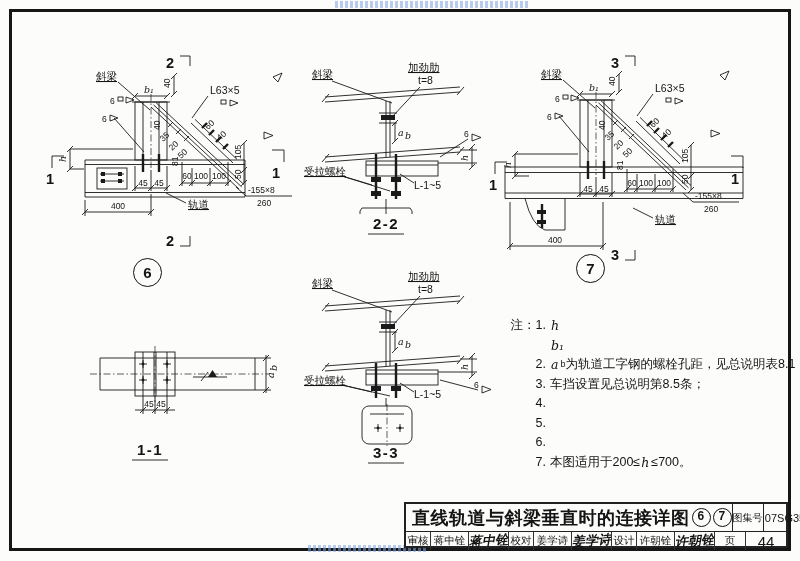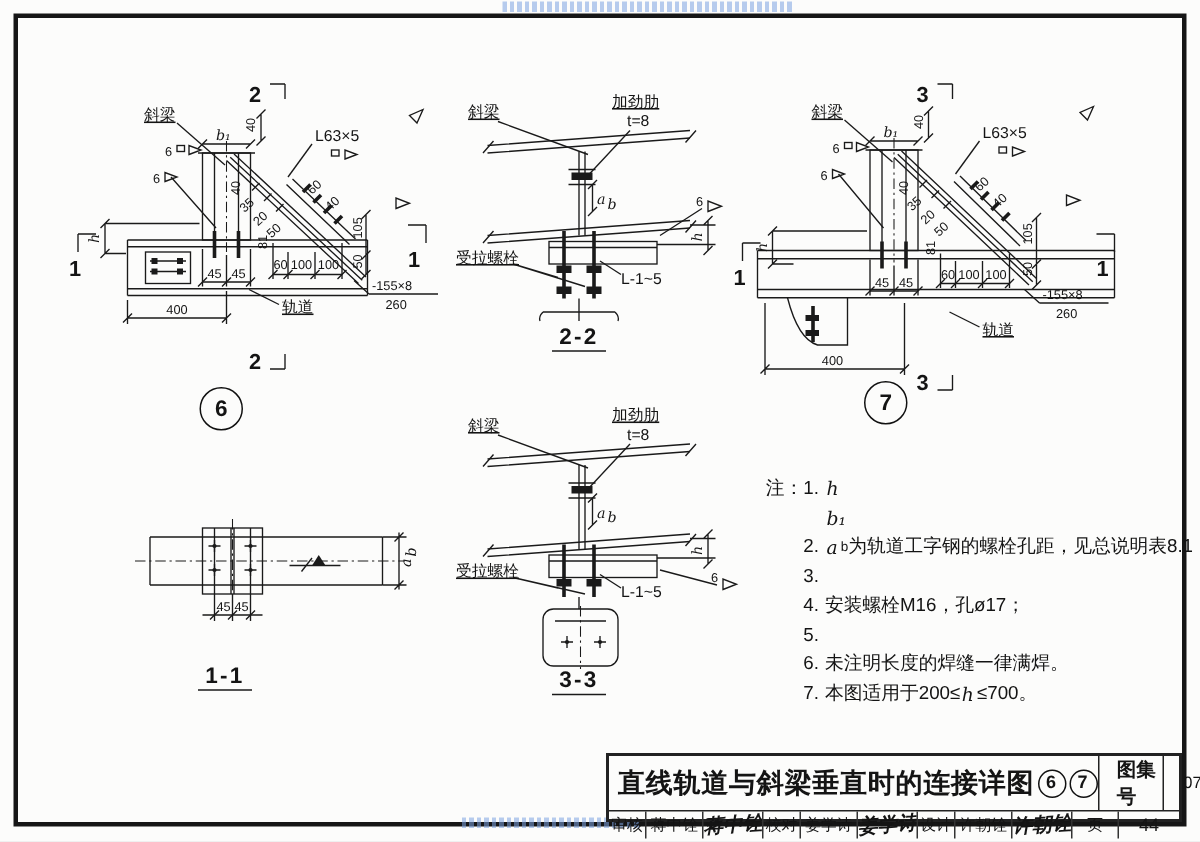--- a/index.html
+++ b/index.html
@@ -22,39 +22,39 @@
            display:flex;align-items:center;justify-content:center;font-size:15px;font-weight:bold;}
   
   #notes{position:absolute;left:500px;top:316px;width:292px;}
   .note-row{display:flex;align-items:center;line-height:19.5px;font-size:12.5px;white-space:nowrap;}
   .note-num{flex:0 0 46px;text-align:right;margin-right:4px;}
   .note-var{font-family:"DejaVu Serif",serif;font-style:italic;margin:0 2px 0 1px;}
   .note-var sub,.nsub{font-size:9px;}
   
   #tb{position:absolute;left:404px;right:12px;top:502px;bottom:13px;border:2px solid #222;
       display:flex;flex-direction:column;background:#fcfcfb;}
-  .tb-r1{flex:0 0 27px;display:flex;border-bottom:1.5px solid #222;gap:12px;}
+  .tb-r1{flex:0 0 27px;display:flex;border-bottom:1.5px solid #222;}
   .tb-title{flex:1;display:flex;align-items:center;padding-left:6px;font-size:18px;font-weight:bold;
             letter-spacing:.5px;border-right:1.5px solid #222;white-space:nowrap;}
   .badge{display:inline-block;width:17px;height:17px;line-height:15px;border:1.5px solid #111;
          border-radius:50%;font-size:12px;font-weight:bold;text-align:center;margin-left:2px;
          vertical-align:1px;}
-  .tb-lab{flex:0 0 30px;display:flex;align-items:center;justify-content:center;font-size:13px;
-          border-right:1.5px solid #222;font-weight:bold;}
+  .tb-lab{flex:0 0 30px;display:flex;align-items:center;justify-content:center;font-size:10px;
+          border-right:1.5px solid #222;}
   .tb-val{flex:0 0 59px;display:flex;align-items:center;justify-content:center;font-size:11px;}
   .tb-r2{flex:1;display:flex;font-size:10.5px;}
   .tb-r2>div{display:flex;align-items:center;justify-content:center;border-right:1px solid #333;
              overflow:hidden;white-space:nowrap;}
   .c-lab{flex:0 0 24px;font-family:Liberation Serif, serif;}
   .c-name{flex:0 0 37px;font-size:10.5px;}
   .c-sig{flex:0 0 39px;}
   .sig{font-family:"DejaVu Serif",serif;font-style:italic;font-weight:bold;font-size:13px;
        transform:rotate(-4deg);}
   .c-page-lab{flex:0 0 30px;font-size:10.5px;}
-  .c-page-val{flex:1;border-right:none !important;font-size:12px;}
+  .c-page-val{flex:1;border-right:none !important;font-size:15px;}
 </style>
 </head>
 <body>
 
 <div id="sheet">
   <div id="frame"></div>
   <div class="wm" style="left:335px;top:1px;width:195px;"></div>
   <div class="wm" style="left:308px;top:545px;width:118px;"></div>
 
   <svg style="left:40px;top:50px;" width="265" height="205" viewBox="0 0 265 205">
@@ -470,40 +470,39 @@
     </div>
     <div class="note-row">
       <span class="note-num">2.</span>
         <span></span>
         <span class="note-var">a</span>
         <sub class="nsub">b</sub>
         <span>为轨道工字钢的螺栓孔距，见总说明表8.1；</span>
     </div>
     <div class="note-row">
       <span class="note-num">3.</span>
+        <span>车挡设置见总说明第8.5条；</span>
         <span class="note-var"></span>
         <sub class="nsub"></sub>
         <span></span>
     </div>
     <div class="note-row">
       <span class="note-num">4.</span>
-        <span>安装螺栓M16，孔ø17；</span>
         <span class="note-var"></span>
         <sub class="nsub"></sub>
         <span></span>
     </div>
     <div class="note-row">
       <span class="note-num">5.</span>
         <span class="note-var"></span>
         <sub class="nsub"></sub>
         <span></span>
     </div>
     <div class="note-row">
       <span class="note-num">6.</span>
-        <span>未注明长度的焊缝一律满焊。</span>
         <span class="note-var"></span>
         <sub class="nsub"></sub>
         <span></span>
     </div>
     <div class="note-row">
       <span class="note-num">7.</span>
         <span>本图适用于200≤</span>
         <span class="note-var">h</span>
         <sub class="nsub"></sub>
         <span>≤700。</span>

